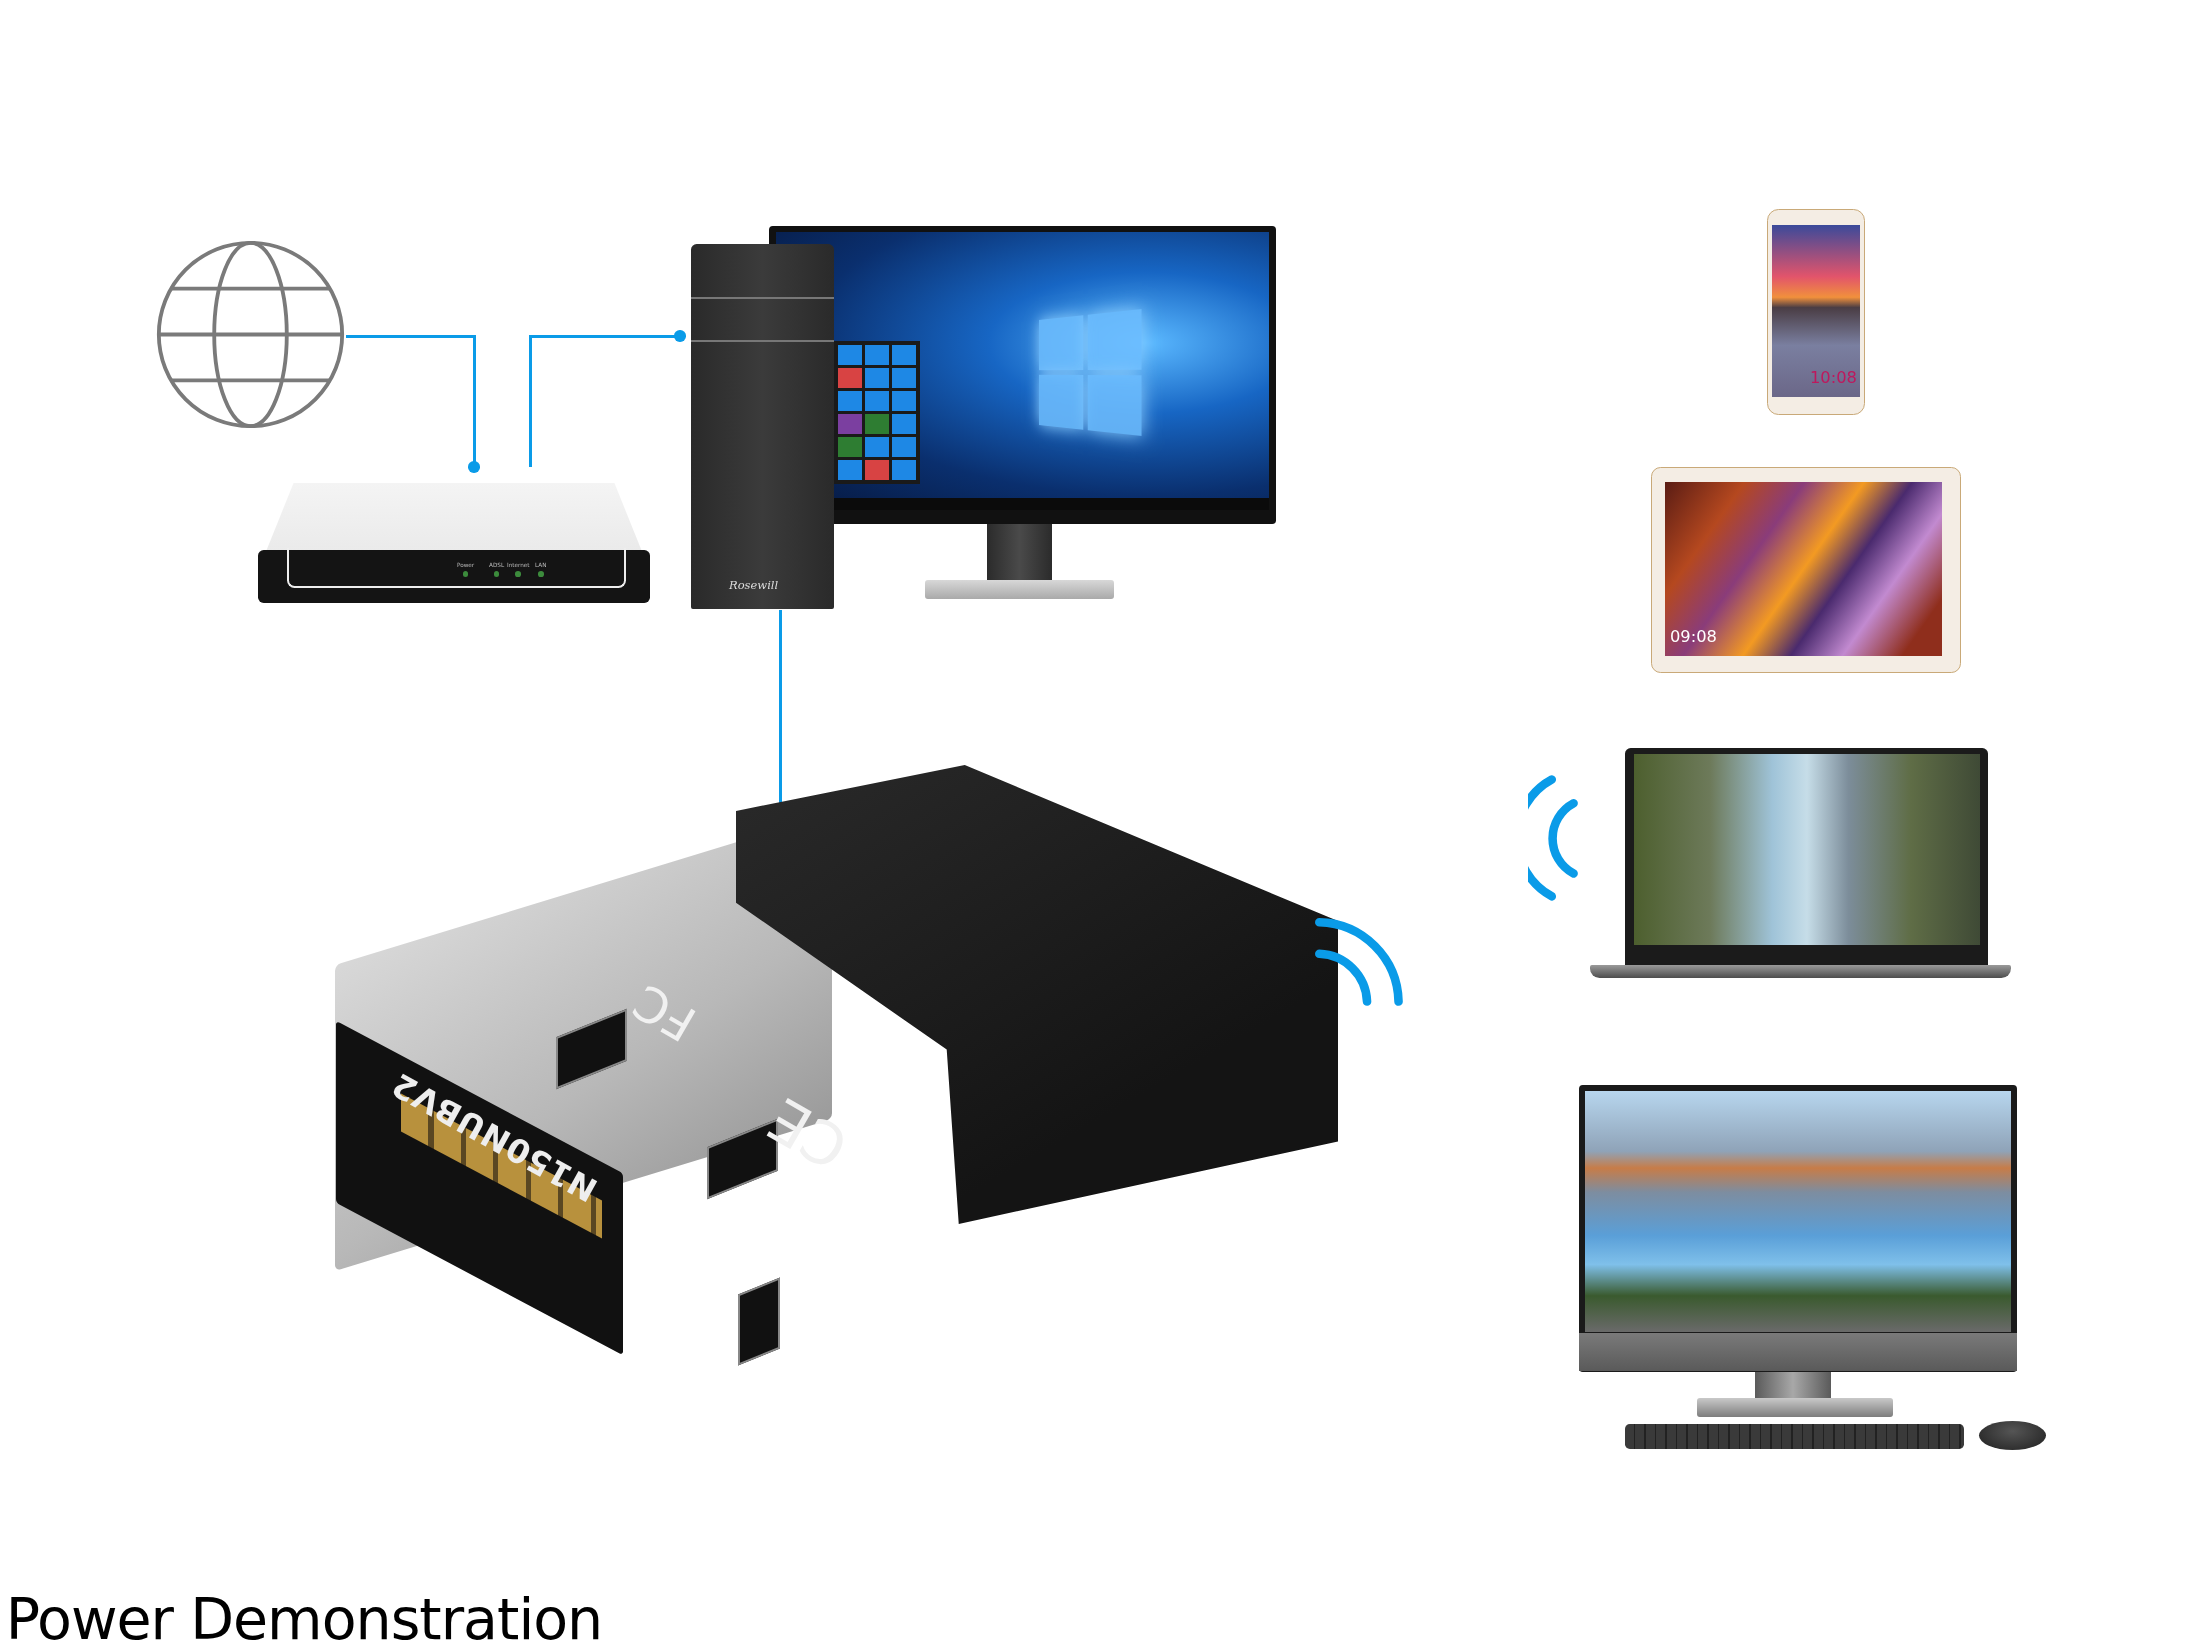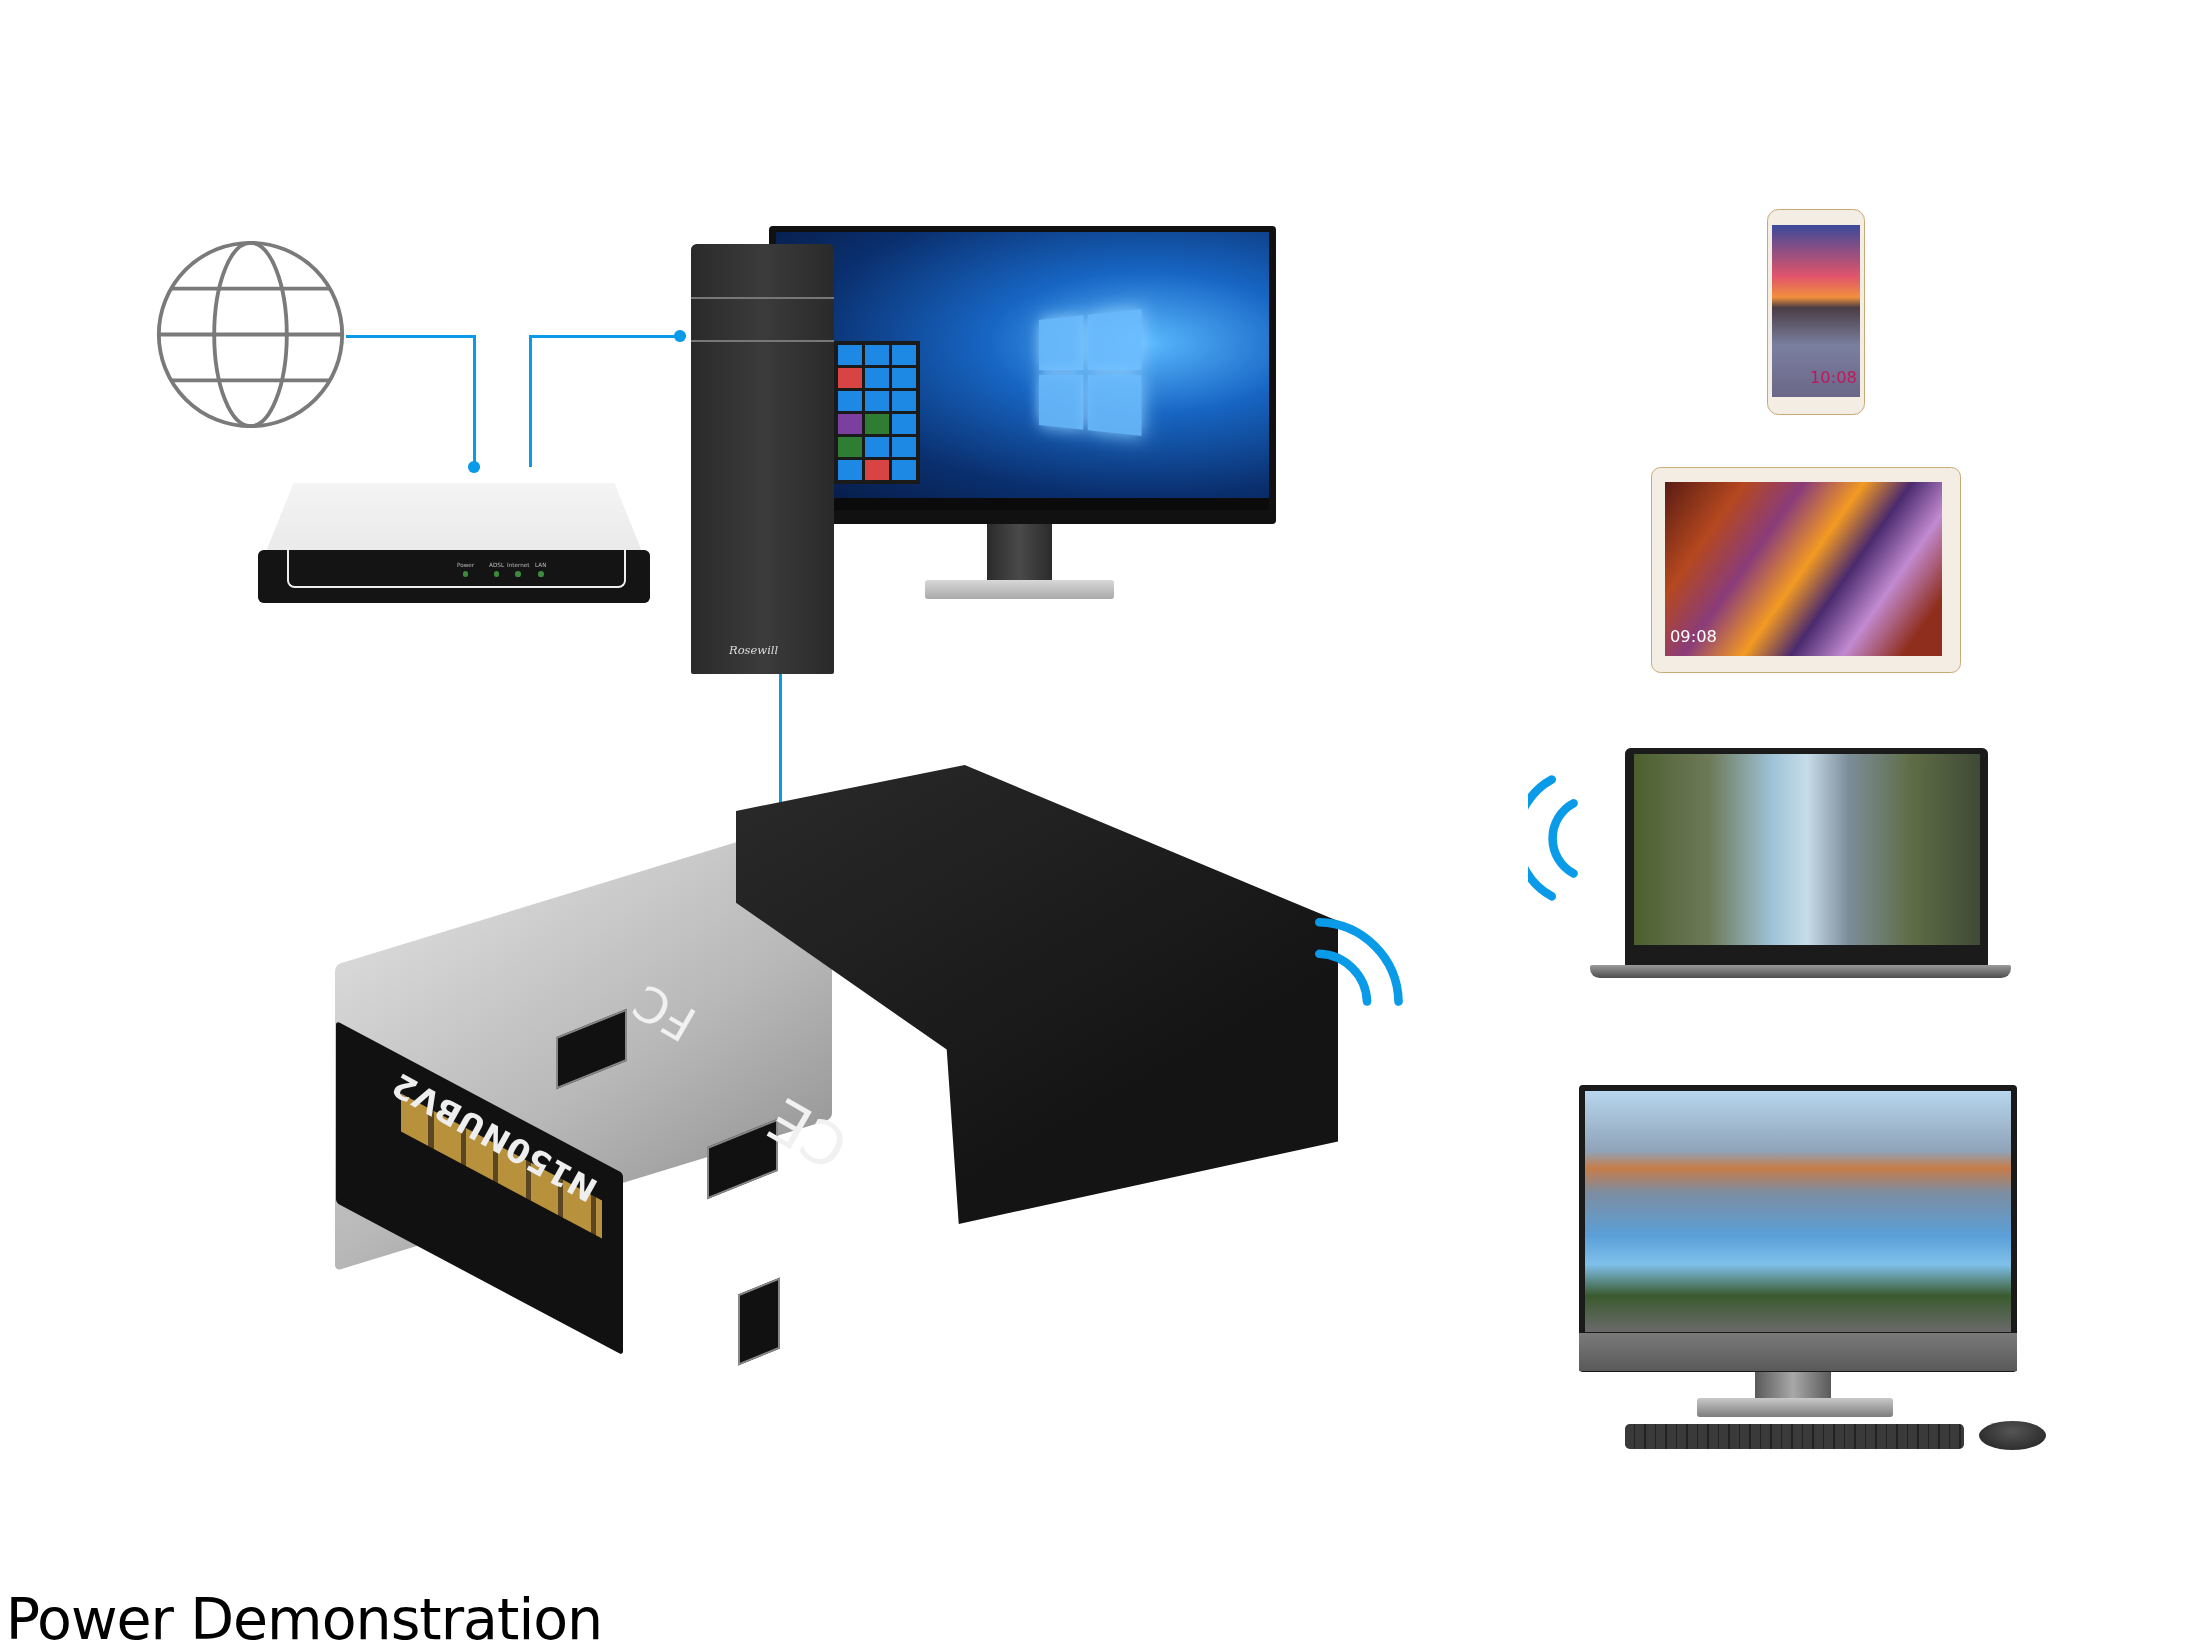--- a/index.html
+++ b/index.html
@@ -11,21 +11,21 @@
   .dot { position: absolute; width: 11.5px; height: 11.5px; border-radius: 50%; background: var(--accent); }
 
   
   .router-top { position: absolute; left: 263px; top: 483px; width: 382px; height: 76px; background: linear-gradient(#f4f4f4, #e9e9e9); border-radius: 7.6px 7.6px 0 0; clip-path: polygon(8% 0, 92% 0, 100% 100%, 0 100%); }
   .router-front { position: absolute; left: 258px; top: 550px; width: 392px; height: 53px; background: #141414; border-radius: 5.7px; }
   .router-panel { position: absolute; left: 287px; top: 548px; width: 335px; height: 38px; border: 2.9px solid #eee; border-top: none; border-radius: 0 0 7.6px 7.6px; }
   .led-group { position: absolute; top: 562px; text-align: center; font-size: 5.7px; color: #bbb; }
   .led { display: block; margin: 2.9px auto 0; width: 5.7px; height: 5.7px; border-radius: 50%; background: #3c8b3c; }
 
   
-  .tower { position: absolute; left: 691px; top: 244px; width: 143px; height: 430px; background: linear-gradient(90deg, #2a2a2a, #3b3b3b 50%, #2a2a2a); border-radius: 5.7px 5.7px 1.9px 1.9px; }
+  .tower { position: absolute; left: 691px; top: 244px; width: 143px; height: 365px; background: linear-gradient(90deg, #2a2a2a, #3b3b3b 50%, #2a2a2a); border-radius: 5.7px 5.7px 1.9px 1.9px; }
   .tower .seam { position: absolute; left: 0; right: 0; height: 1.9px; background: #777; }
   .tower-logo { position: absolute; left: 38px; bottom: 17px; font-family: "DejaVu Serif", serif; font-style: italic; font-size: 11.5px; color: #ddd; }
 
   
   .monitor { position: absolute; left: 769px; top: 226px; width: 507px; height: 298px; background: #111; border-radius: 3.8px; }
   .screen { position: absolute; left: 776px; top: 232px; width: 493px; height: 277px; background: radial-gradient(ellipse at 75% 40%, #5ab8ff 0%, #1766c4 30%, #0a2f6e 65%, #06163a 100%); overflow: hidden; }
   .winlogo { position: absolute; left: 1028px; top: 315px; width: 115px; height: 115px; transform: perspective(287px) rotateY(-28deg); display: grid; grid-template-columns: 1fr 1fr; gap: 5.7px; }
   .winlogo div { background: rgba(110, 190, 255, 0.85); box-shadow: 0 0 17px #8fd0ff; }
   .startmenu { position: absolute; left: 834px; top: 341px; width: 86px; height: 143px; background: #1a1a1a; display: grid; grid-template-columns: repeat(3, 1fr); gap: 2.9px; padding: 3.8px; box-sizing: border-box; }
   .startmenu span { background: #1e88e5; }

